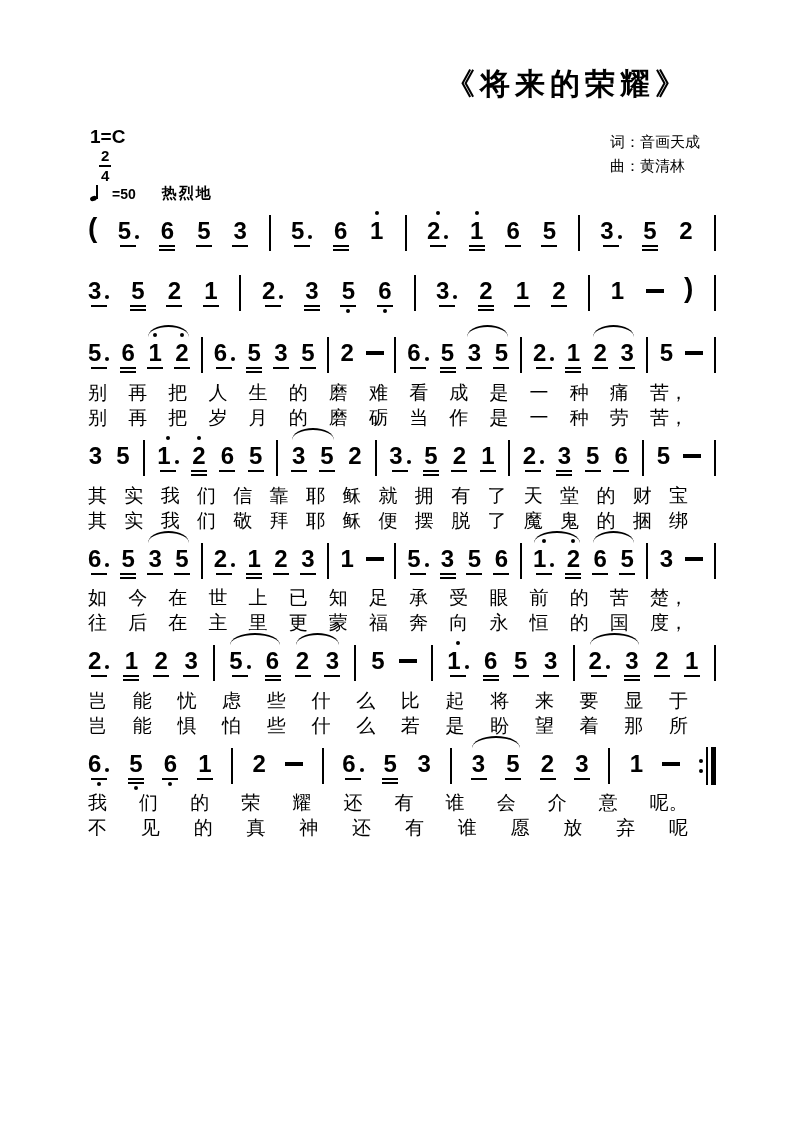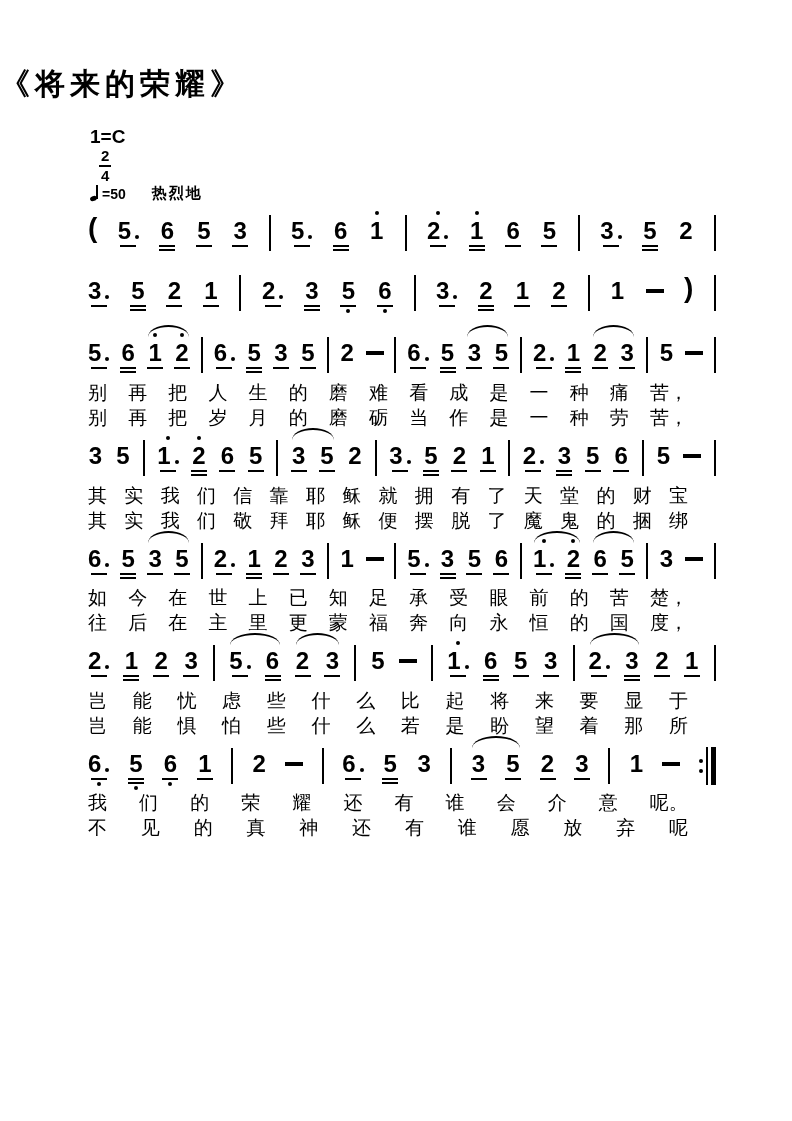--- a/index.html
+++ b/index.html
@@ -3,34 +3,34 @@
 <meta charset="utf-8">
 <style>
   html,body{margin:0;padding:0;}
   body{
     width:792px;height:1121px;background:#ffffff;
     font-family:"Liberation Sans","DejaVu Sans",sans-serif;
     color:#000;position:relative;overflow:hidden;
   }
   .page{position:absolute;inset:0;background:#fff;}
   .title{
-    position:absolute;top:64px;left:0;width:690px;text-align:left;
+    position:absolute;top:64px;left:0;width:690px;text-align:right;
     font-size:30px;font-weight:bold;letter-spacing:5px;
   }
   .keysig{position:absolute;left:90px;top:126px;display:flex;align-items:flex-start;font-weight:bold;flex-direction:column;}
   .keysig .key{font-size:19px;line-height:22px;}
   .frac{display:inline-flex;flex-direction:column;align-items:center;margin-left:9px;margin-top:0;}
   .frac .num{font-size:15px;line-height:16px;font-weight:bold;border-bottom:2px solid #000;padding:0 2px 1px;}
   .frac .den{font-size:15px;line-height:16px;font-weight:bold;padding-top:1px;}
   .credits{position:absolute;right:92px;top:130px;font-size:15px;line-height:24px;text-align:left;}
   .tempo{position:absolute;left:90px;top:184px;display:flex;align-items:center;font-weight:bold;}
   .qnote{width:11px;height:17px;position:relative;display:inline-block;}
   .qnote::before{content:'';position:absolute;left:0;bottom:1px;width:7px;height:5px;background:#000;border-radius:50%;transform:rotate(-20deg);}
   .qnote::after{content:'';position:absolute;left:6px;top:0;width:2px;height:14px;background:#000;}
-  .bpm{font-size:14px;margin-left:1px;}
+  .bpm{font-size:14px;margin-left:11px;}
   .expression{font-size:15px;margin-left:26px;letter-spacing:2px;}
 
   #score{position:absolute;left:88px;top:0;width:628px;}
   .score-row{
     position:absolute;left:0;width:628px;height:52px;
     display:flex;justify-content:space-between;align-items:flex-start;
   }
   .note{position:relative;display:inline-flex;flex-direction:column;align-items:center;min-width:15px;}
   .slot-hi{height:10px;display:flex;align-items:center;justify-content:center;}
   .dot8{width:4px;height:4px;border-radius:50%;background:#000;}
@@ -71,20 +71,24 @@
   <div class="title">《将来的荣耀》</div>
 
   <div class="keysig">
     <span class="key">1=C</span>
     <span class="frac">
       <span class="num">2</span>
       <span class="den">4</span>
     </span>
   </div>
 
+  <div class="credits">
+    <div>词：音画天成</div>
+    <div>曲：黄清林</div>
+  </div>
 
   <div class="tempo">
     <span class="qnote"></span>
     <span class="bpm">=50</span>
     <span class="expression">热烈地</span>
   </div>
 
   <div id="score">
       <div class="score-row" style="top: 208px;">
         <span class="paren">(</span>

